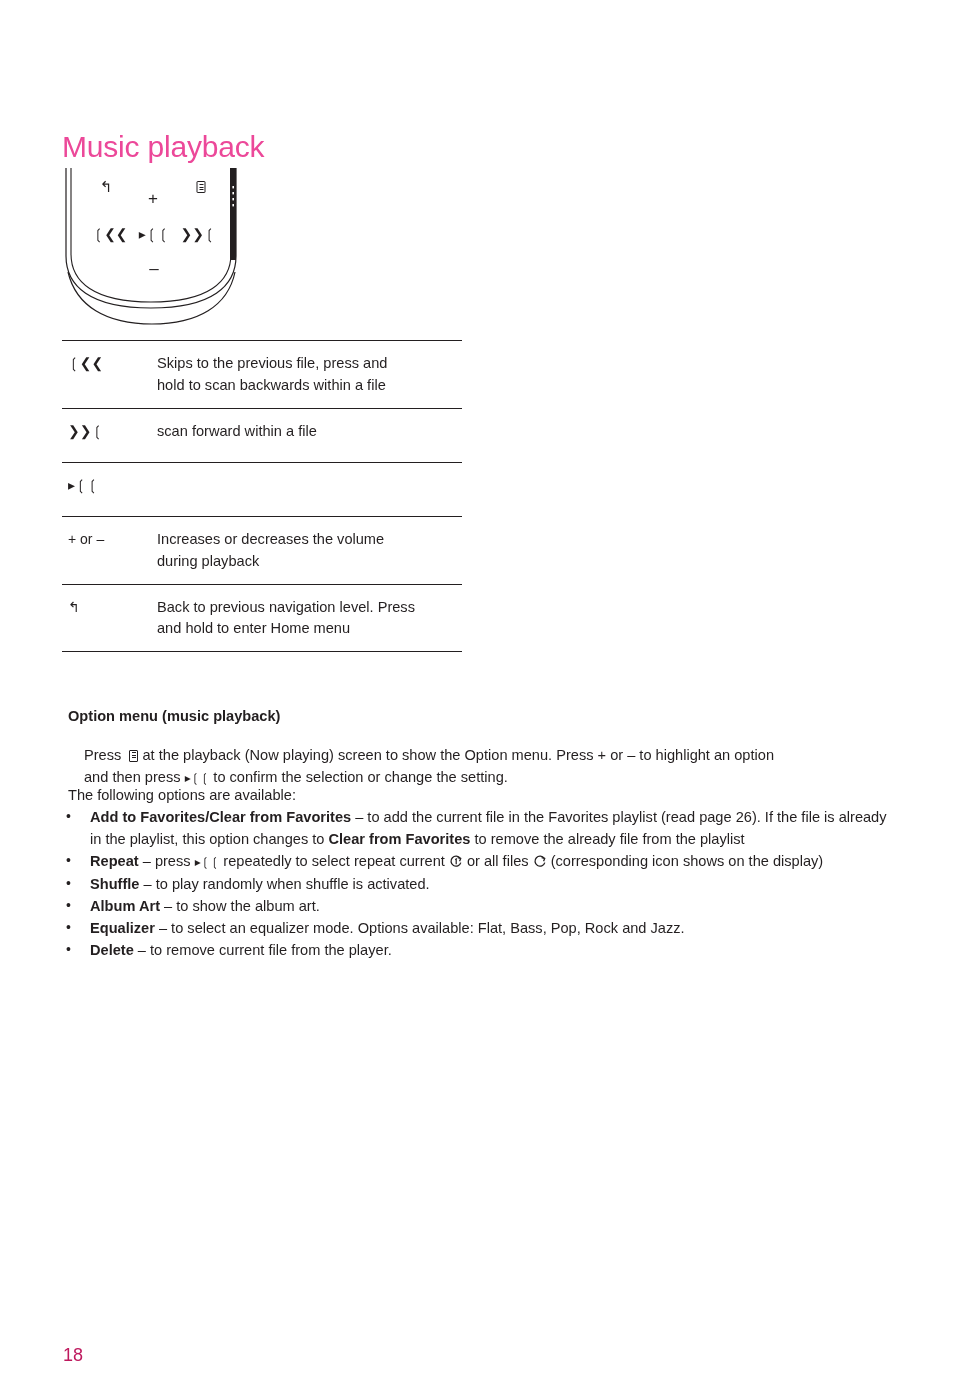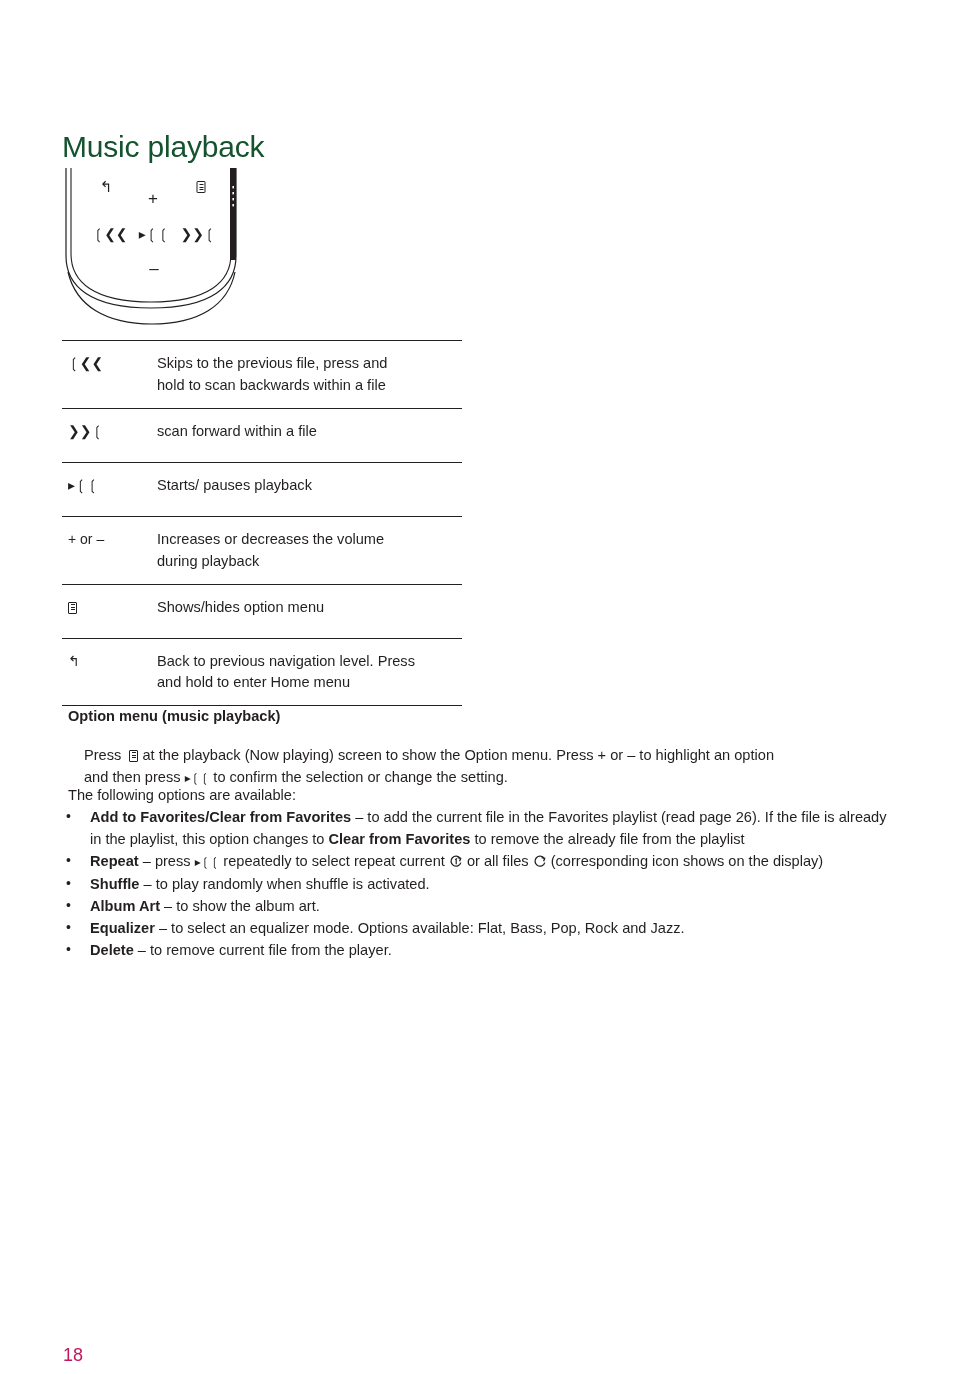--- a/index.html
+++ b/index.html
@@ -22,21 +22,21 @@
   }
 
   
   .page-title {
     position: absolute;
     left: 62px;
     top: 130px;
     font-size: 30px;
     font-weight: 300;
     letter-spacing: -0.2px;
-    color: #14532d;
+    color: #ec4899;
     line-height: 1.1;
   }
 
   
   .device {
     position: absolute;
     left: 62px;
     top: 168px;
     width: 178px;
     height: 160px;
@@ -257,39 +257,30 @@
 
     <div class="row">
       <div class="cell-icon">❯❯❲</div>
       <div class="cell-desc">
         <span class="ln">scan forward within a file</span>
       </div>
     </div>
 
     <div class="row">
       <div class="cell-icon">▸❲❲</div>
-      <div class="cell-desc">
-        <span class="ln">Starts/ pauses playback</span>
-      </div>
     </div>
 
     <div class="row">
       <div class="cell-icon">+ or –</div>
       <div class="cell-desc">
         <span class="ln">Increases or decreases the volume</span>
         <span class="ln">during playback</span>
       </div>
     </div>
 
-    <div class="row">
-      <div class="cell-icon"><span class="ico-menu-box"></span></div>
-      <div class="cell-desc">
-        <span class="ln">Shows/hides option menu</span>
-      </div>
-    </div>
 
     <div class="row last">
       <div class="cell-icon">↰</div>
       <div class="cell-desc">
         <span class="ln">Back to previous navigation level. Press</span>
         <span class="ln">and hold to enter Home menu</span>
       </div>
     </div>
 
   </div>

